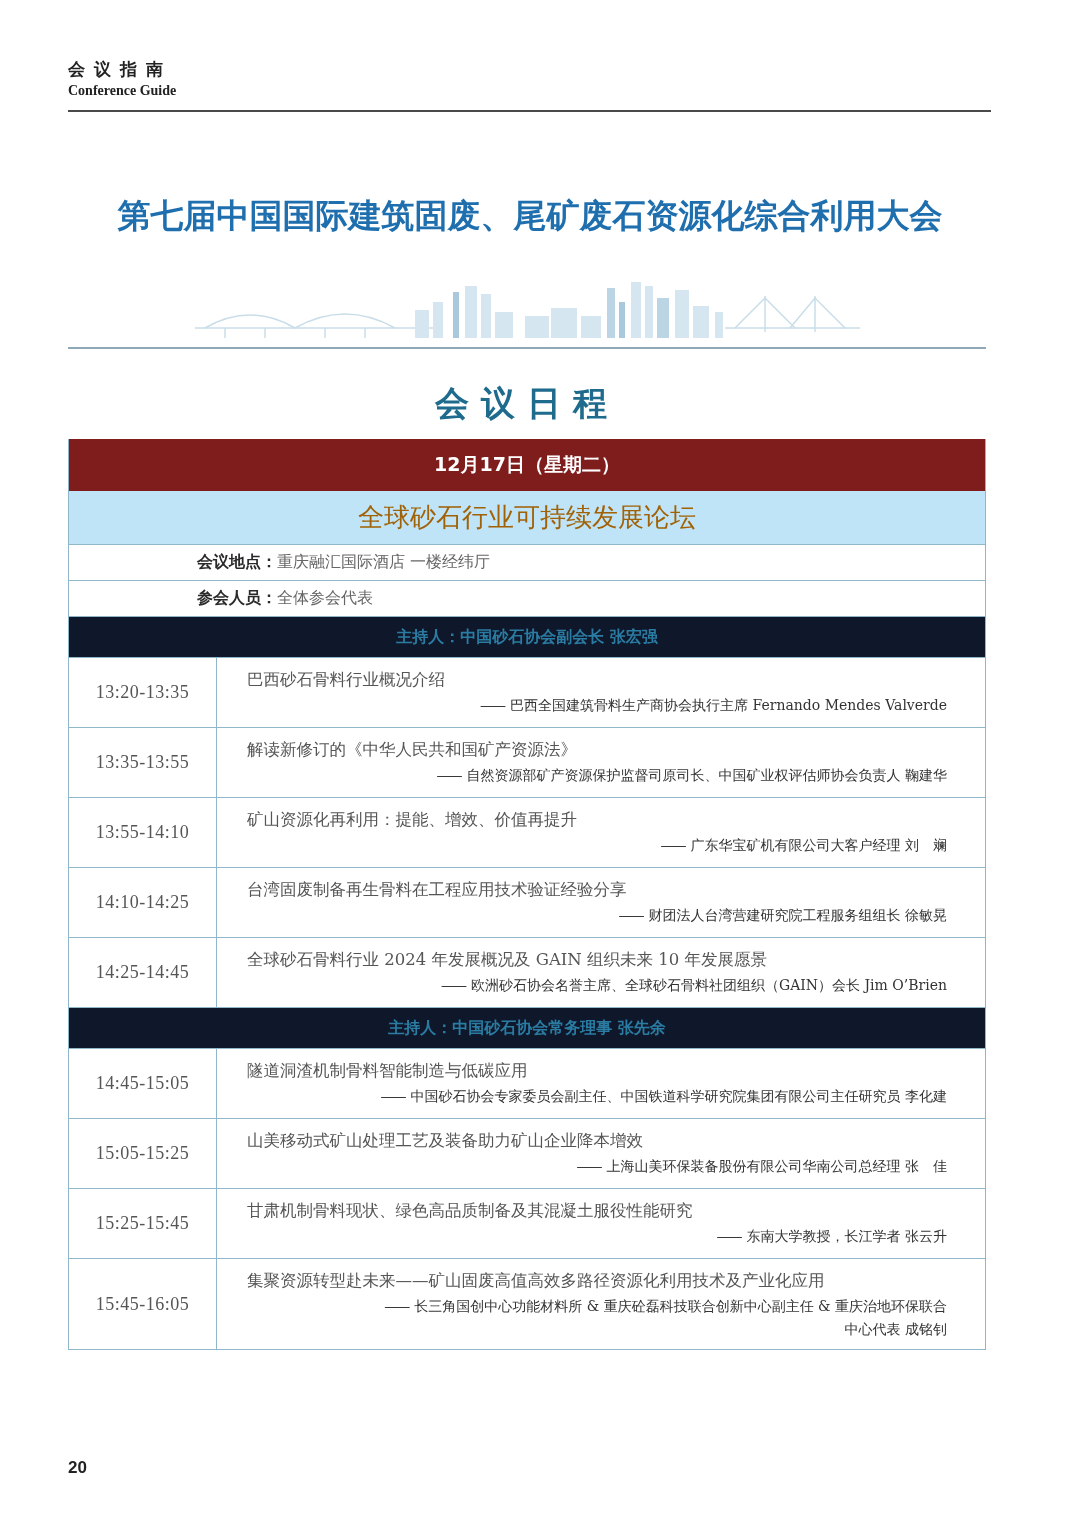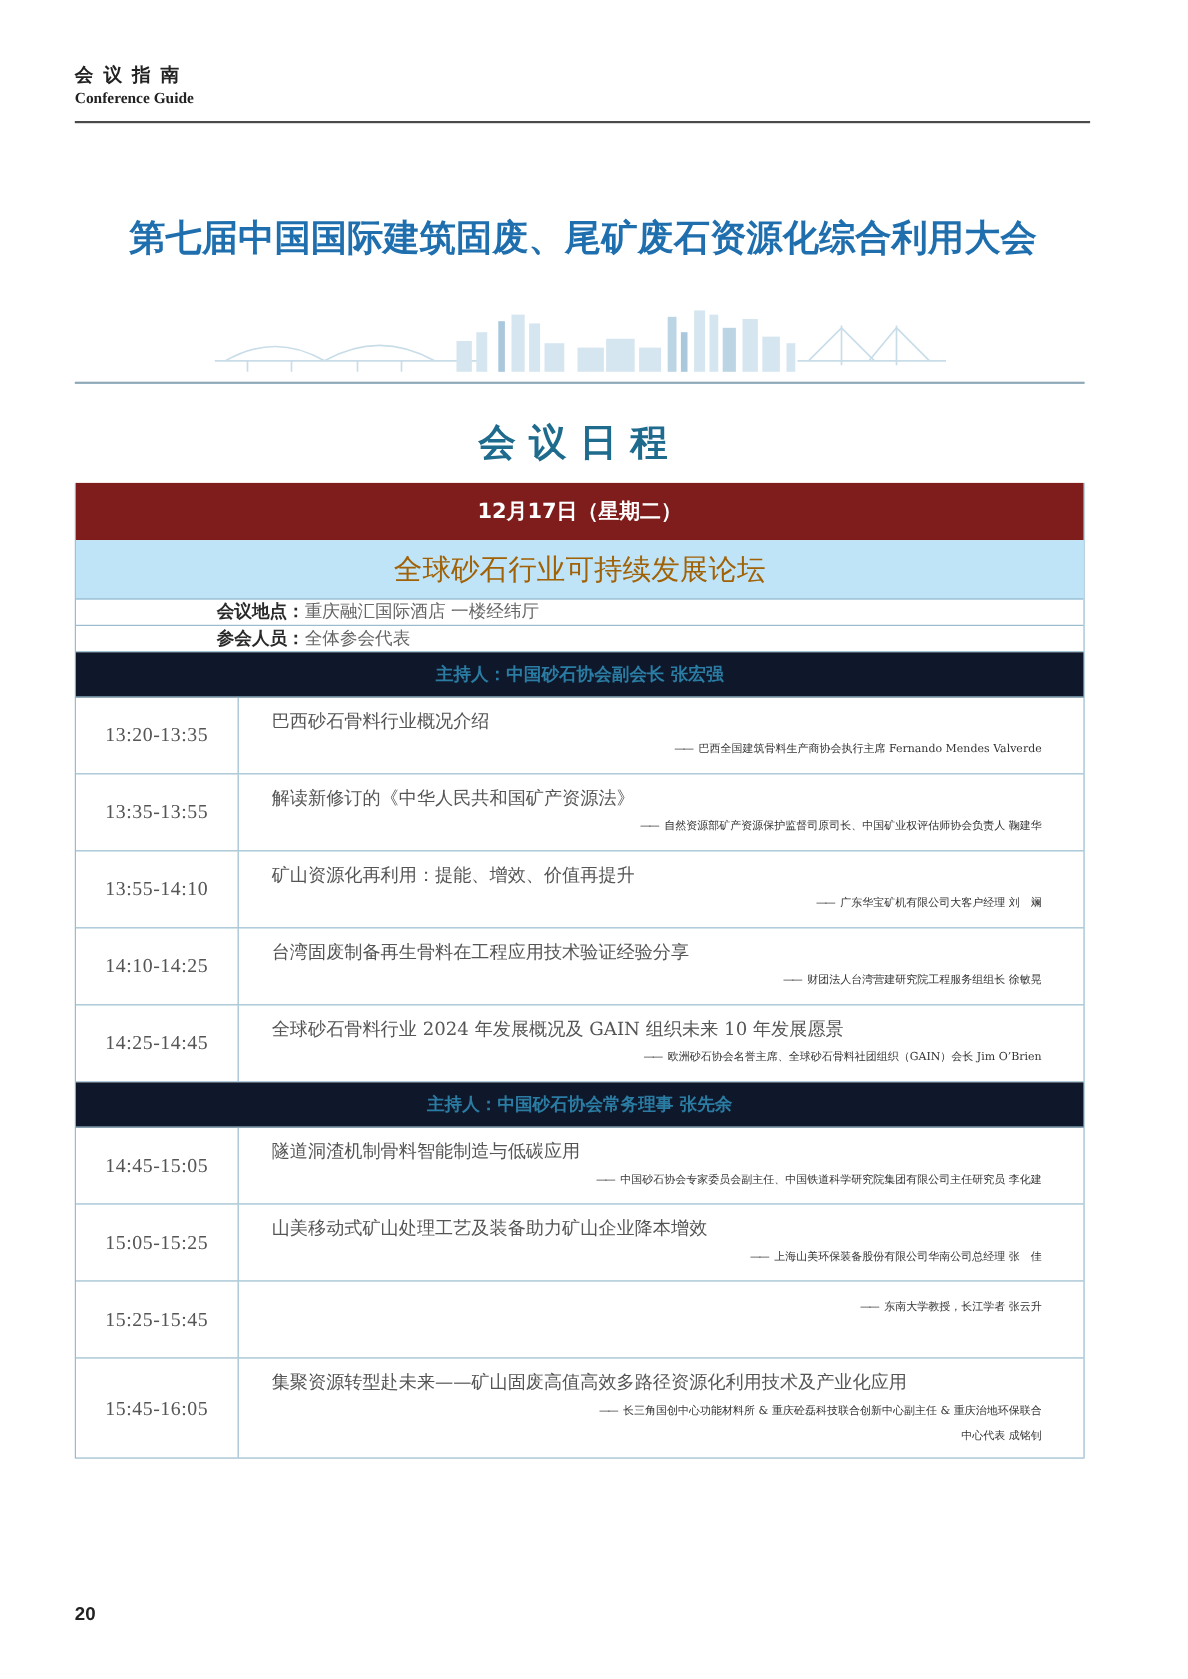--- a/index.html
+++ b/index.html
@@ -18,30 +18,30 @@
 
   .skyline { position: absolute; left: 195px; top: 282px; width: 665px; height: 60px; }
   .title-rule { position: absolute; left: 68px; top: 347px; width: 918px; height: 2px; background: #8ea8b8; }
 
   .schedule-title { position: absolute; left: 0; top: 380px; width: 1054px; text-align: center; font-family: "DejaVu Serif", serif; font-weight: bold; font-size: 34px; letter-spacing: 12px; color: #1f6b8e; line-height: 46px; }
 
   .table { position: absolute; left: 68px; top: 439px; width: 918px; border-left: 1.5px solid #8fb6c9; border-right: 1.5px solid #8fb6c9; }
   .row { display: flex; border-bottom: 1.5px solid #8fb6c9; }
   .band-date { background: #7f1d1d; height: 52px; align-items: center; justify-content: center; color: #fff; font-weight: bold; font-size: 19px; border-bottom: none; }
   .band-forum { background: #bfe4f7; height: 54px; align-items: center; justify-content: center; color: #a16207; font-weight: normal; font-size: 26px; }
-  .info-row { height: 24px; align-items: center; padding-left: 128px; font-size: 16px; }
+  .info-row { height: 36px; align-items: center; padding-left: 128px; font-size: 16px; }
   .info-label { font-weight: bold; color: #2a2a2a; }
   .info-value { color: #666; font-family: "DejaVu Serif", serif; }
   .host-row { background: #0f172a; height: 41px; align-items: center; justify-content: center; color: #2a7ca3; font-weight: bold; font-size: 16px; }
 
   .item-row { min-height: 70px; }
   .time-cell { width: 148px; flex: none; border-right: 1.5px solid #8fb6c9; display: flex; align-items: center; justify-content: center; font-family: "Liberation Serif", serif; font-size: 18px; color: #555; letter-spacing: 0.5px; }
   .talk-cell { flex: 1; padding: 10px 38px 8px 30px; }
   .talk-title { font-family: "DejaVu Serif", serif; font-size: 16.5px; color: #555; line-height: 24px; white-space: nowrap; }
-  .talk-speaker { font-family: "DejaVu Serif", serif; font-size: 10px; color: #333; text-align: right; line-height: 23px; margin-top: 2px; }
+  .talk-speaker { font-family: "DejaVu Serif", serif; font-size: 14px; color: #333; text-align: right; line-height: 23px; margin-top: 2px; }
   .talk-speaker .dash { letter-spacing: -2px; margin-right: 6px; }
 
   .page-number { position: absolute; left: 68px; top: 1458px; font-family: "Liberation Sans", sans-serif; font-weight: bold; font-size: 17px; color: #222; }
 </style>
 </head>
 <body>
 
 <div class="guide-header">
   <div class="guide-cn">会议指南</div>
   <div class="guide-en">Conference Guide</div>
@@ -155,20 +155,21 @@
   <div class="row item-row">
     <div class="time-cell">15:05-15:25</div>
     <div class="talk-cell">
       <div class="talk-title">山美移动式矿山处理工艺及装备助力矿山企业降本增效</div>
       <div class="talk-speaker"><span class="dash">——</span><span>上海山美环保装备股份有限公司华南公司总经理  张　佳</span></div>
     </div>
   </div>
   <div class="row item-row">
     <div class="time-cell">15:25-15:45</div>
     <div class="talk-cell">
+      <div class="talk-title">甘肃机制骨料现状、绿色高品质制备及其混凝土服役性能研究</div>
       <div class="talk-speaker"><span class="dash">——</span><span>东南大学教授，长江学者  张云升</span></div>
     </div>
   </div>
   <div class="row item-row" style="min-height:89px;">
     <div class="time-cell">15:45-16:05</div>
     <div class="talk-cell">
       <div class="talk-title">集聚资源转型赴未来——矿山固废高值高效多路径资源化利用技术及产业化应用</div>
       <div class="talk-speaker"><span class="dash">——</span><span>长三角国创中心功能材料所 &amp; 重庆砼磊科技联合创新中心副主任 &amp; 重庆治地环保联合</span></div>
       <div class="talk-speaker" style="margin-top:0;">中心代表  成铭钊</div>
     </div>

